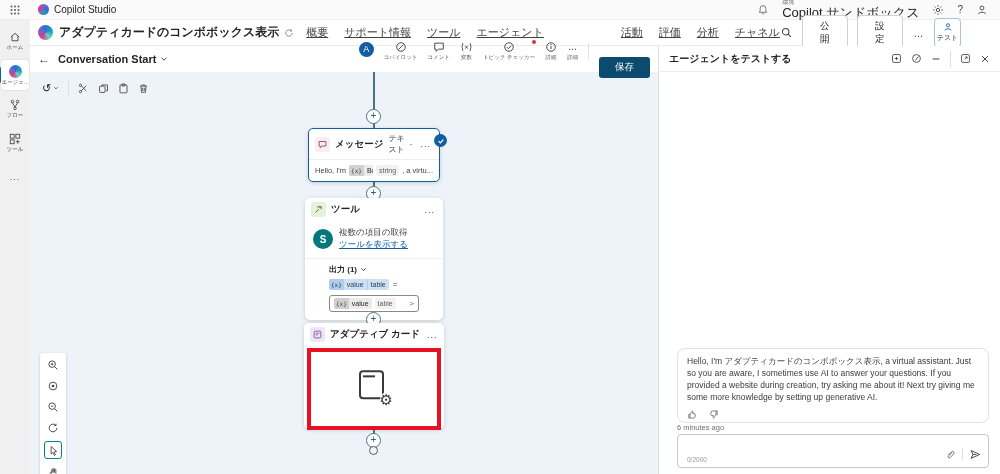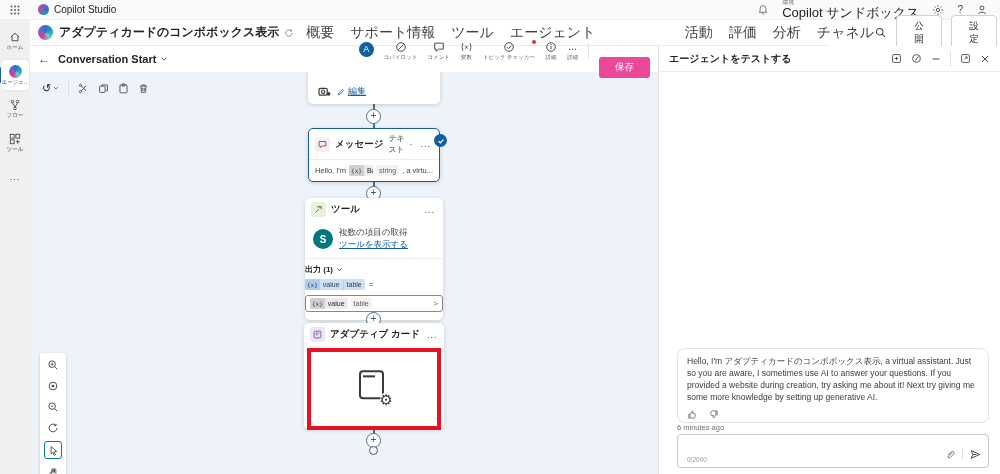--- a/index.html
+++ b/index.html
@@ -34,21 +34,21 @@
                background:conic-gradient(#2a6fd8,#18a0b8,#6fd0c4,#d83b94,#7b61c4,#2a6fd8); }
   .rail-more { font-size:9px; color:#424242; letter-spacing:1px; }
 
   
   .agent-header { position:absolute; top:20px; left:30px; width:800px; height:26px; background:#fff;
                   border-bottom:1px solid #ececec; display:flex; align-items:center; padding:0 8px; }
   .agent-orb-lg { width:15px; height:15px; border-radius:50%; flex:0 0 auto;
                background:conic-gradient(#2a6fd8,#18a0b8,#6fd0c4,#d83b94,#7b61c4,#2a6fd8); }
   .agent-title { font-size:12px; font-weight:bold; margin:0 5px 0 6px; white-space:nowrap; }
   .tabs { display:flex; align-items:center; gap:16px; margin-left:12px; }
-  .tab { position:relative; font-size:14px; color:#424242; white-space:nowrap; cursor:pointer; padding:6px 0; }
+  .tab { position:relative; font-size:11px; color:#424242; white-space:nowrap; cursor:pointer; padding:6px 0;text-decoration:underline; }
   .tab.active { font-weight:bold; color:#242424;margin-top:44px; }
   .tab.active::after { content:""; position:absolute; left:0; right:0; bottom:1px; height:2px;
                        background:#115ea3; border-radius:2px; }
   .agent-header-right { margin-left:auto; display:flex; align-items:center; gap:9px; }
   .btn-outline { background:#fff; border:1px solid #d1d1d1; border-radius:4px; font-size:9.5px;
                  padding:4px 15px; color:#242424; cursor:pointer; font-family:inherit; }
   .hdr-more { font-size:11px; color:#424242; padding:0 2px; cursor:pointer; }
   .test-btn { width:36px; height:30px; border:1px solid #a8c5d8; border-radius:4px; background:#fff;
               display:flex; flex-direction:column; align-items:center; justify-content:center; gap:1px; cursor:pointer; }
   .test-btn .tlabel { font-size:7px; color:#242424; }
@@ -58,21 +58,21 @@
                display:flex; align-items:center; padding:0 8px; z-index:4; }
   .back-arrow { font-size:12px; color:#424242; margin-right:8px; cursor:pointer; }
   .topic-name { font-size:11px; font-weight:bold; margin-right:4px; }
   .topic-bar-right { margin-left:auto; display:flex; align-items:flex-start; gap:10px; }
   .tb-action { display:flex; flex-direction:column; align-items:center; gap:1px; cursor:pointer; position:relative; }
   .tb-action .alabel { font-size:5.5px; color:#616161; white-space:nowrap; }
   .avatar { width:15px; height:15px; border-radius:50%; background:#115ea3; color:#fff; font-size:9px;
             display:flex; align-items:center; justify-content:center; margin-top:1px; }
   .red-dot { position:absolute; top:-1px; right:-1px; width:4px; height:4px; border-radius:50%; background:#d13438; }
   .vsep { width:1px; height:16px; background:#e0e0e0; margin-top:2px; }
-  .save-btn { background:#ec4899; color:#fff; border:none; border-radius:3px; font-size:9.5px;
+  .save-btn { background:#0c4a6e; color:#fff; border:none; border-radius:3px; font-size:9.5px;
               padding:4px 16px; cursor:pointer; font-family:inherit; margin-top:16px; }
 
   
   .canvas { position:absolute; top:72px; left:30px; width:628px; height:402px; background:#edf3f8; overflow:hidden; }
   .flow-line { position:absolute; left:343px; top:0; width:2px; height:380px; background:#4a7486; }
   .plus-dot { position:absolute; left:336px; width:15px; height:15px; border-radius:50%; background:#fff;
               border:1px solid #4a7486; color:#2e5f6e; font-size:10px; line-height:12px; text-align:center; cursor:pointer; }
   .end-dot { position:absolute; left:339px; top:374px; width:9px; height:9px; border-radius:50%;
              border:1.5px solid #5a5a5a; background:#edf3f8; }
 
@@ -97,21 +97,21 @@
   .chip-type { background:#f3f2f1; color:#616161; font-size:7px; padding:2px 3px; border-radius:2px; }
   .check-badge { position:absolute; right:-8px; top:5px; width:13px; height:13px; border-radius:50%;
                  background:#115ea3; display:flex; align-items:center; justify-content:center; }
 
   .tool-node { left:275px; top:126px; width:138px; }
   .tool-row { display:flex; gap:6px; padding:6px 8px 7px; align-items:center; }
   .sp-icon { width:20px; height:20px; border-radius:50%; background:#03787c; color:#fff; font-size:10px;
              font-weight:bold; display:flex; align-items:center; justify-content:center; flex:0 0 auto; }
   .tool-name { font-size:8.5px; color:#424242; }
   .tool-link { font-size:8.5px; color:#115ea3; text-decoration:underline; cursor:pointer; }
-  .tool-output { border-top:1px solid #eeeeee; padding:5px 0 8px; }
+  .tool-output { border-top:1px solid #eeeeee; padding:5px 24px 8px; }
   .out-label { display:flex; align-items:center; gap:3px; font-size:8px; font-weight:bold; color:#242424; margin-bottom:4px; cursor:pointer; }
   .out-chip-row { display:flex; align-items:center; gap:4px; margin-bottom:5px; }
   .chip-blue { display:inline-flex; align-items:center; background:#cfe0f3; border-radius:2px; overflow:hidden; }
   .chip-blue .vx { background:#b0cdeb; color:#1b3a57; font-size:6px; padding:2px 2px; font-family:"DejaVu Sans Mono",monospace; }
   .chip-blue .vn { font-size:7px; padding:2px 3px; color:#1b3a57; }
   .eq { font-size:8px; color:#424242; }
   .out-input { display:flex; align-items:center; gap:3px; border:1px solid #8a8886; border-radius:3px;
                padding:2px 4px; background:#fff; cursor:text; }
   .out-input .spacer { flex:1; }
   .chev-right { font-size:8px; color:#616161; }
@@ -337,35 +337,20 @@
         <span class="alabel">詳細</span>
       </div>
       <span class="vsep"></span>
       <button class="save-btn">保存</button>
     </div>
   </div>
 
   <div class="canvas">
     <div class="flow-line"></div>
 
-    <div class="node trigger-node">
-      <div class="trigger-row">
-        <svg width="13" height="11" viewBox="0 0 14 12">
-            <rect x="1" y="2.5" width="9" height="7.5" rx="1.5" fill="none" stroke="#3b3a39" stroke-width="1.3"></rect>
-            <circle cx="5.5" cy="6.2" r="1.8" fill="none" stroke="#3b3a39" stroke-width="1.2"></circle>
-            <rect x="9.5" y="6.5" width="4" height="4" rx="2" fill="#3b3a39"></rect>
-          </svg>
-        <span class="edit-link">
-          <svg width="8" height="8" viewBox="0 0 10 10">
-              <path d="M1.5 8.5 2 6.5 6.8 1.7l1.5 1.5L3.5 8z" fill="none" stroke="#115ea3" stroke-width="1"></path>
-            </svg>
-          <span>編集</span>
-        </span>
-      </div>
-    </div>
 
     <div class="plus-dot" style="top:37px">+</div>
 
     <div class="node message-node">
       <div class="node-header">
         <span class="icon-chip" style="background:#f7eef3">
           <svg width="9" height="9" viewBox="0 0 12 12">
               <path d="M1.5 2h9v6H5.5L3 10.2V8H1.5z" fill="none" stroke="#a33d6d" stroke-width="1.2"></path>
             </svg>
         </span>

